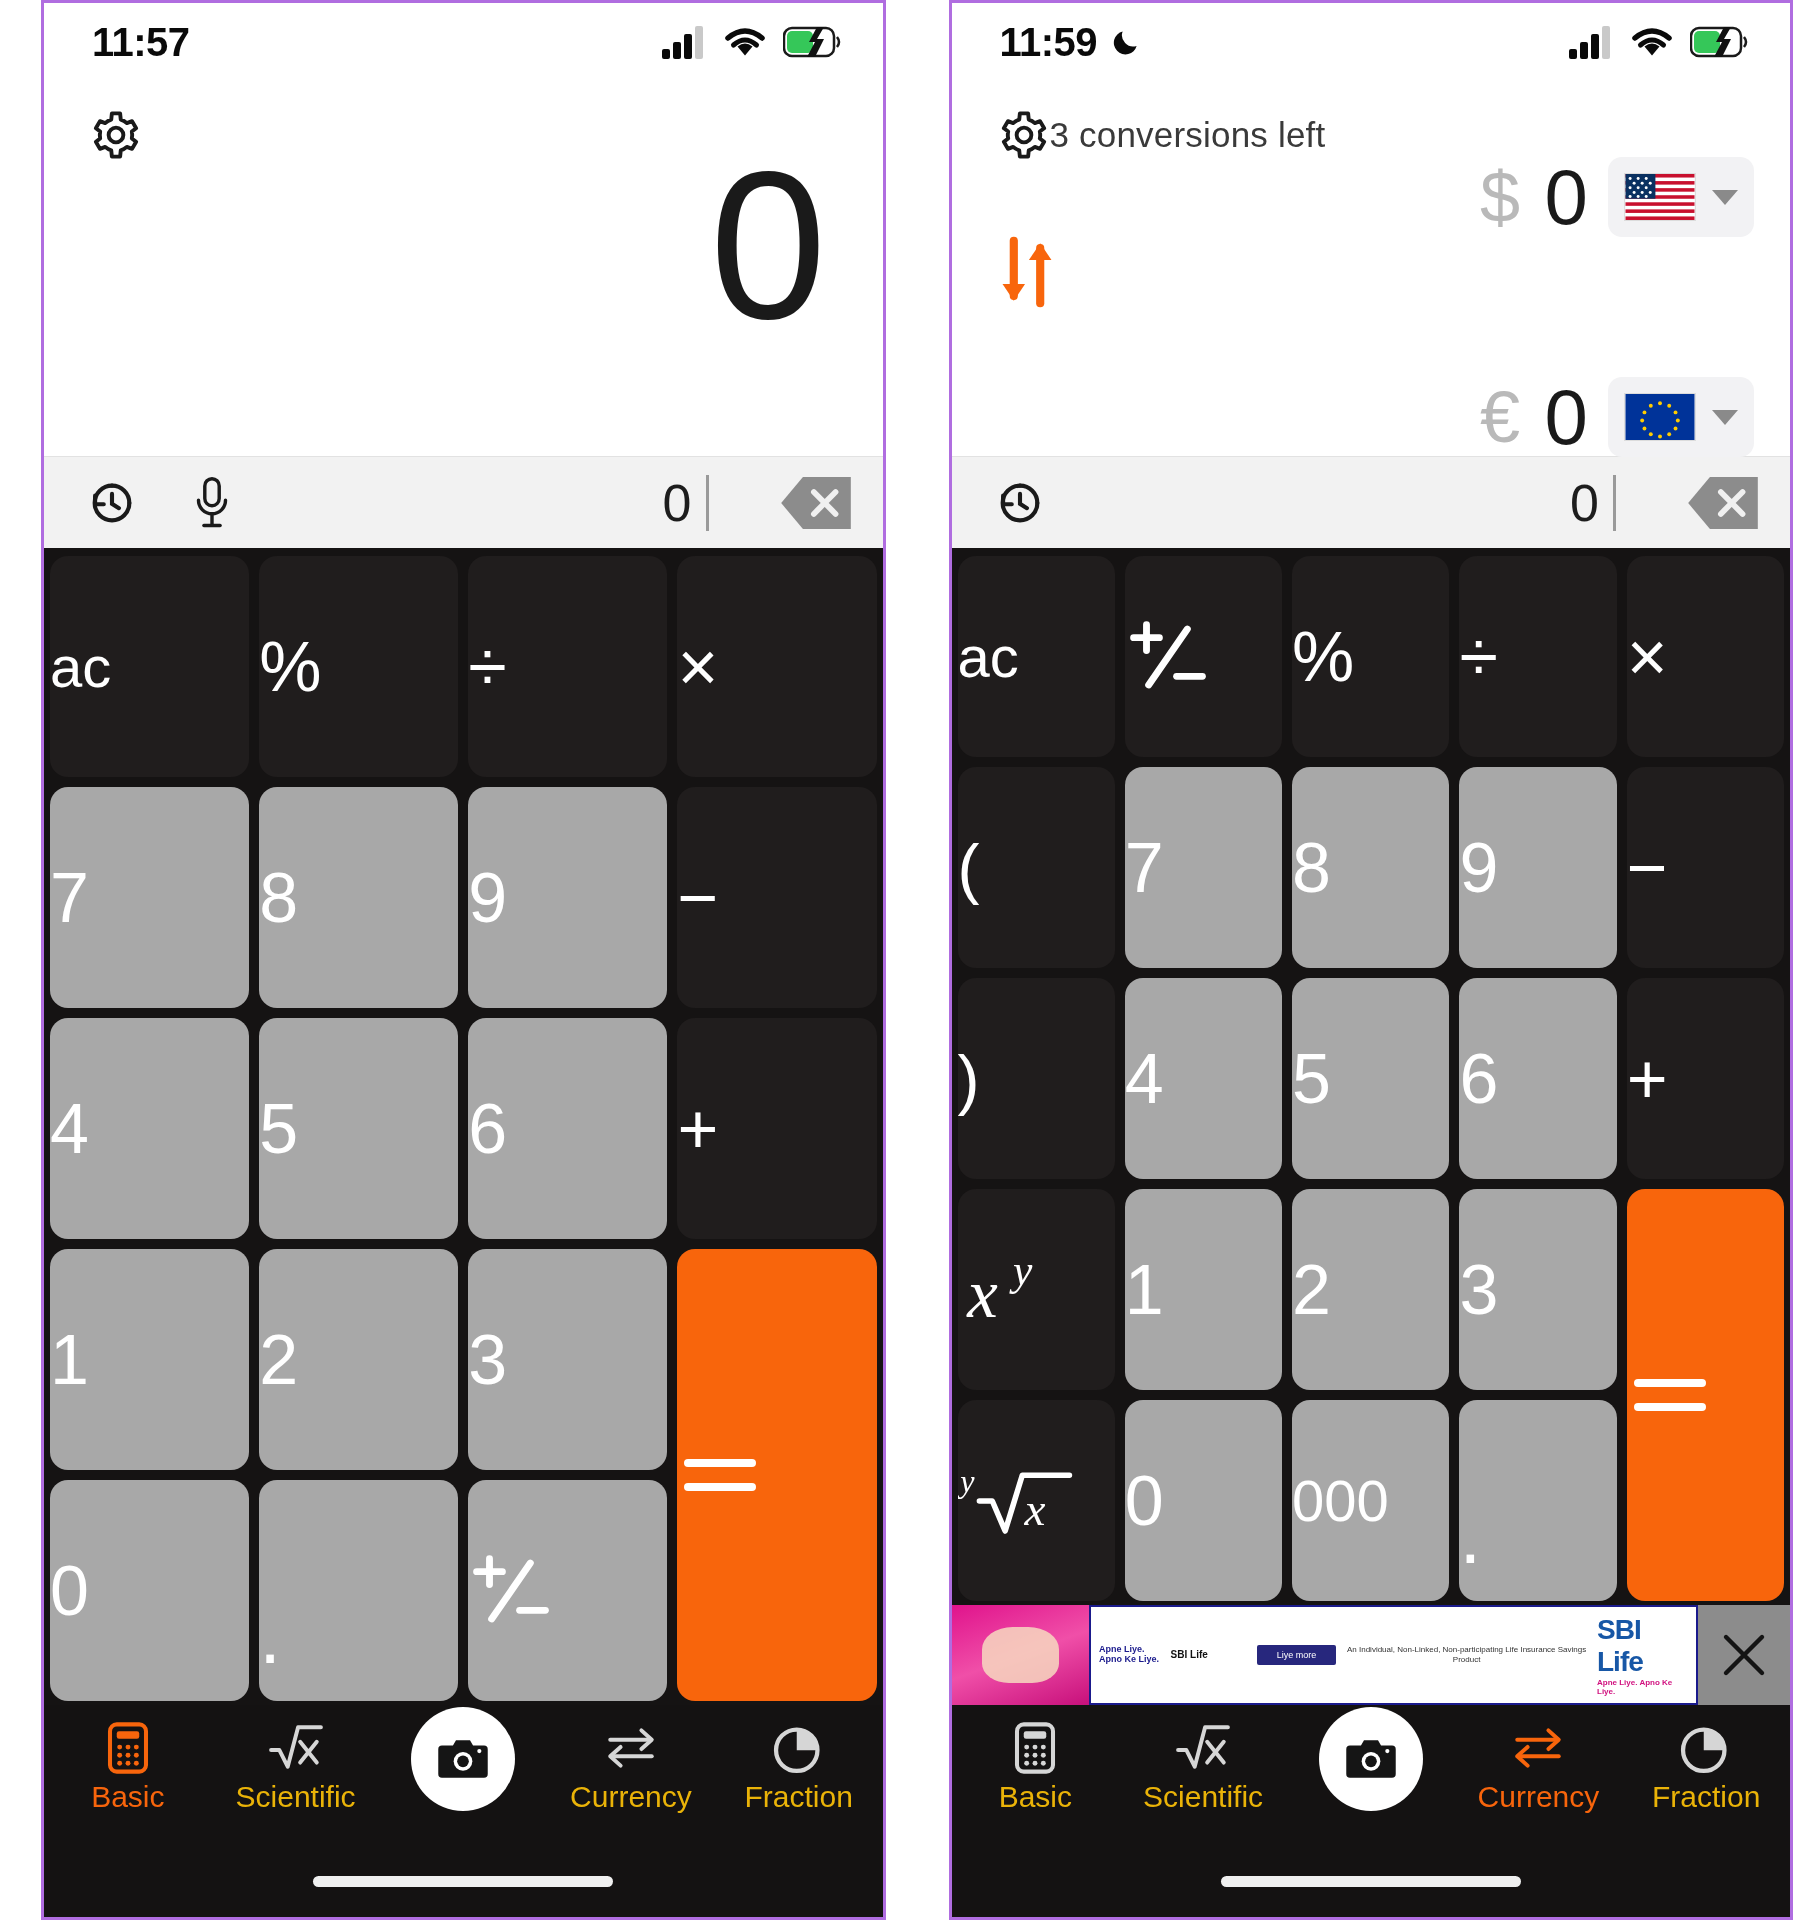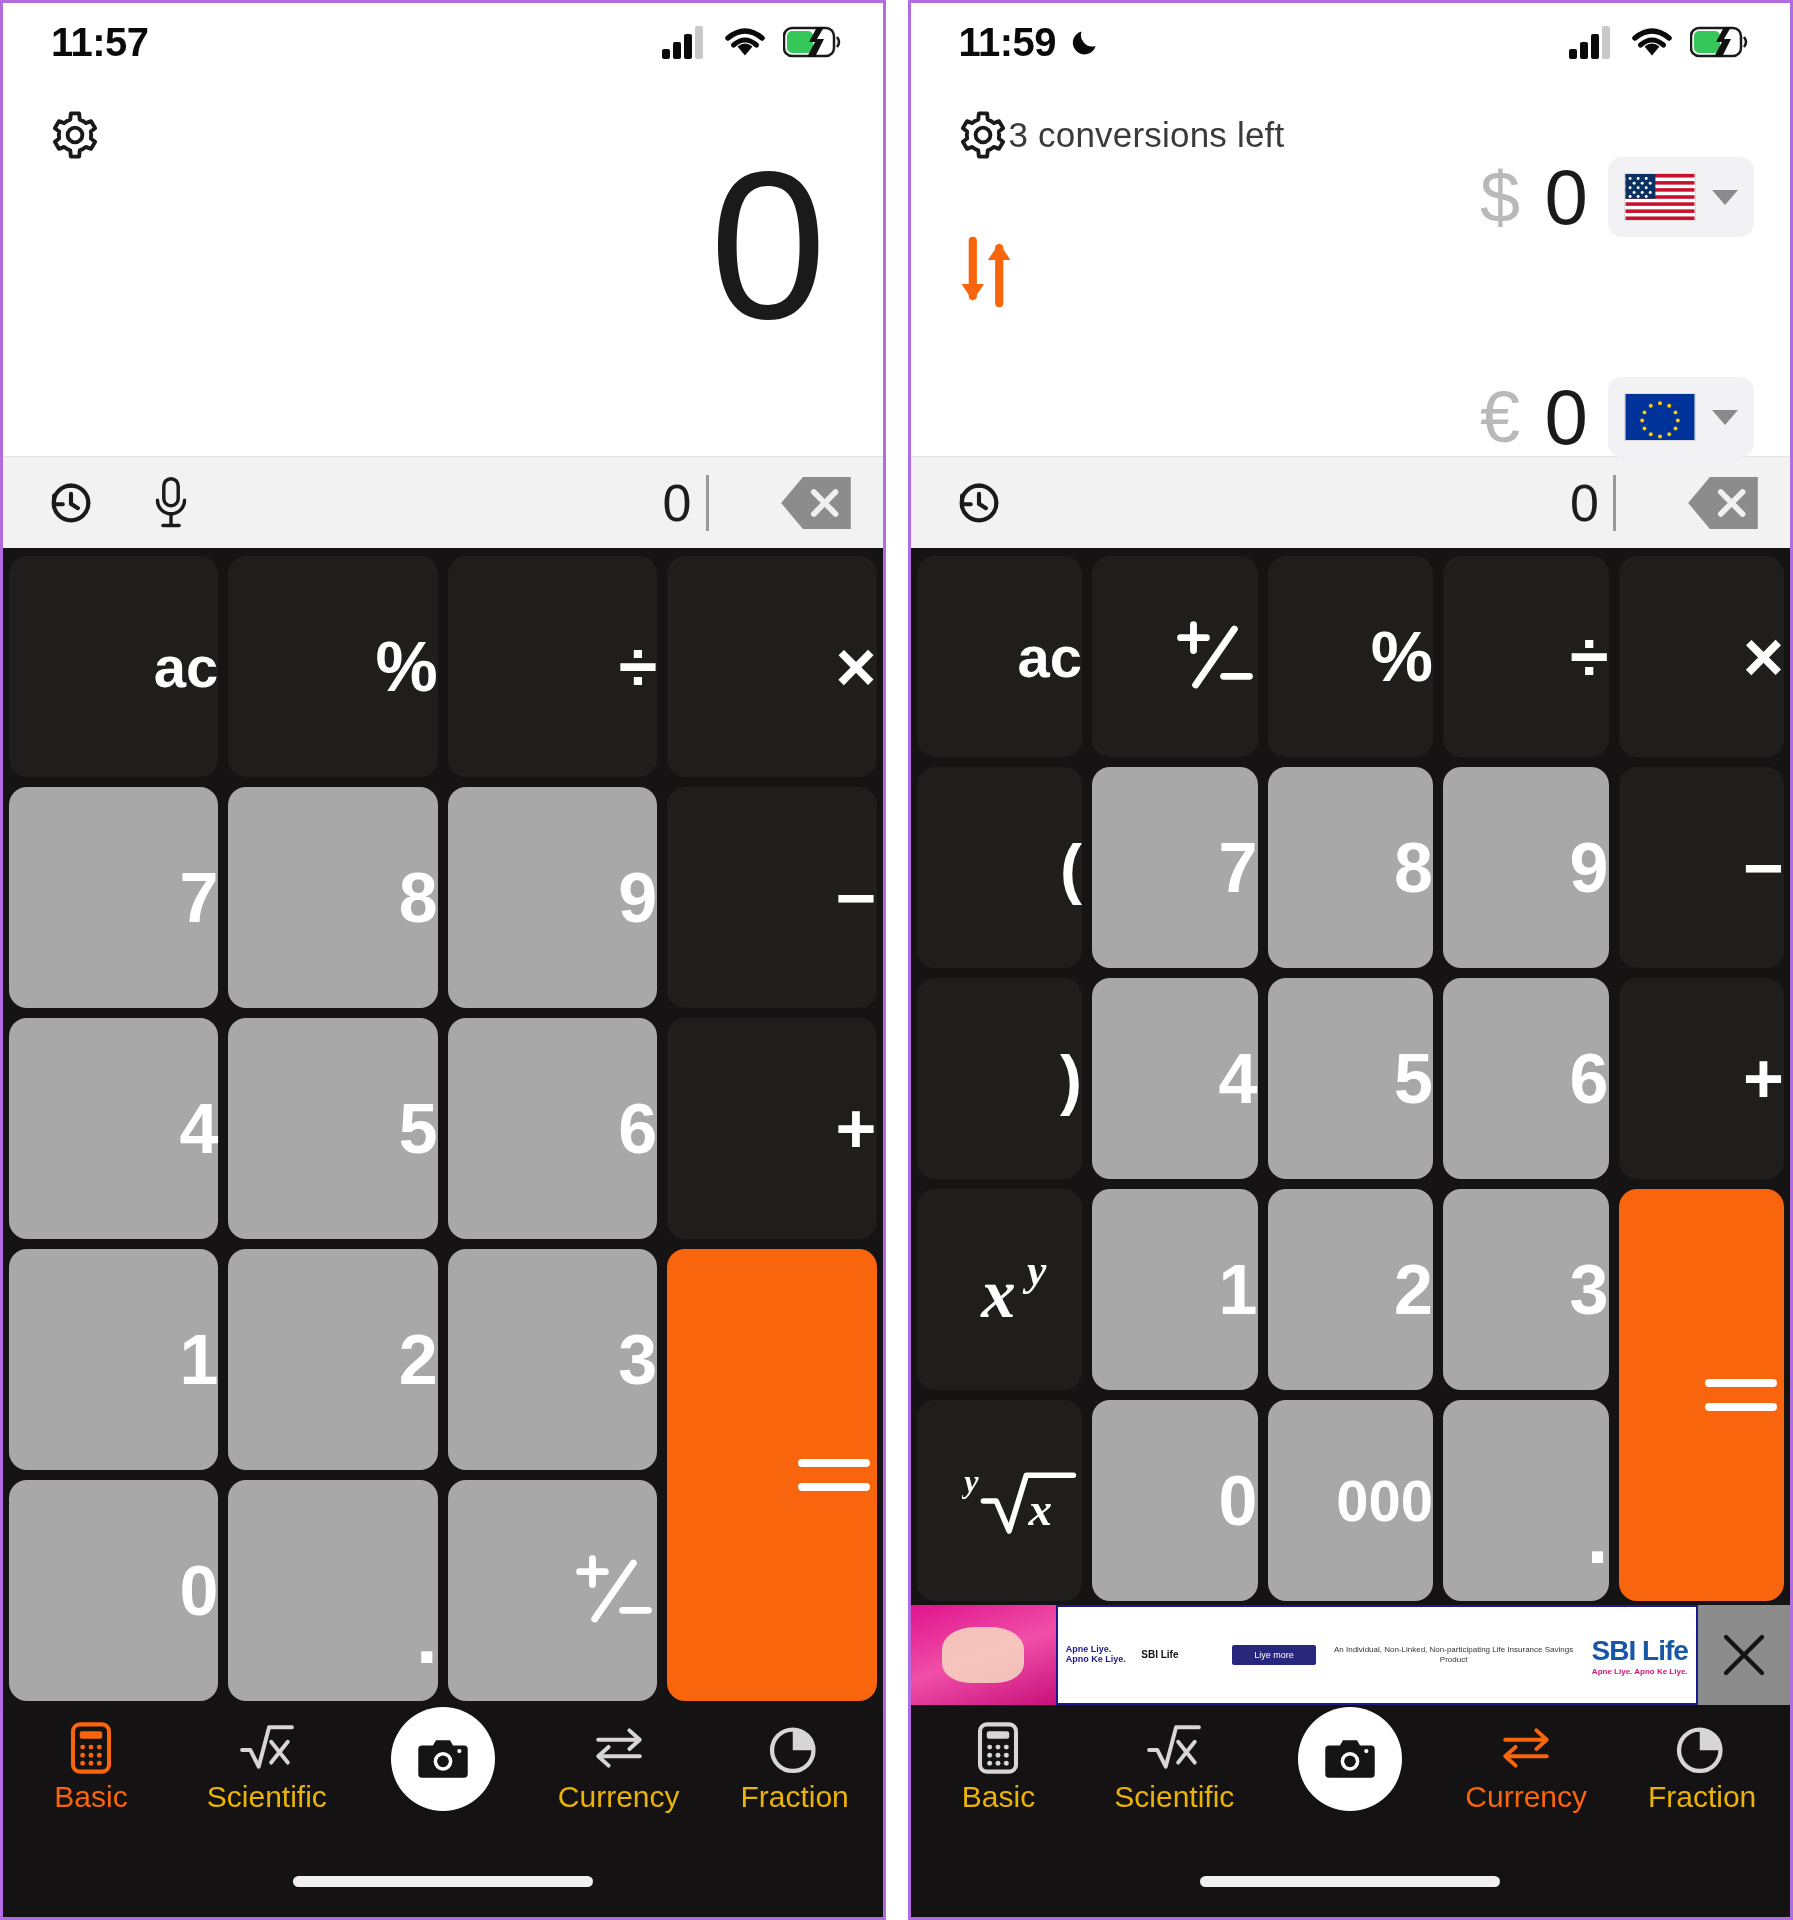--- a/index.html
+++ b/index.html
@@ -17,20 +17,21 @@
   }
   .phone {
     flex: 1 1 0;
     height: 1920px;
     border: 3px solid #b06de0;
     background: #ffffff;
     display: flex;
     flex-direction: column;
     position: relative;
     overflow: hidden;
+    margin-left: 41px;
   }
 
   
   .statusbar {
     height: 78px;
     flex: 0 0 78px;
     display: flex;
     align-items: center;
     justify-content: space-between;
     padding: 0 42px 0 48px;
@@ -170,23 +171,23 @@
     grid-template-rows: repeat(5, 1fr);
   }
   .keypad.sci {
     grid-template-columns: repeat(5, 1fr);
     grid-template-rows: repeat(5, 1fr);
   }
   .key {
     border-radius: 18px;
     display: flex;
     align-items: center;
-    justify-content: flex-end;
+    justify-content: flex-start;
     font-size: 70px;
-    font-weight: 700;
+    font-weight: 400;
     color: #ffffff;
     user-select: none;
     line-height: 1;
   }
   .key.dark { background: #201d1d; }
   .key.num  { background: #a8a8a8; color:#ffffff; }
   .key.eq   { background: #f8650c; grid-row: span 2; }
   .key.small { font-size: 58px; }
   .key.sym  { font-size: 66px; }
   .key.dot  { font-size: 78px; align-items: flex-end; padding-bottom: 26px; }

